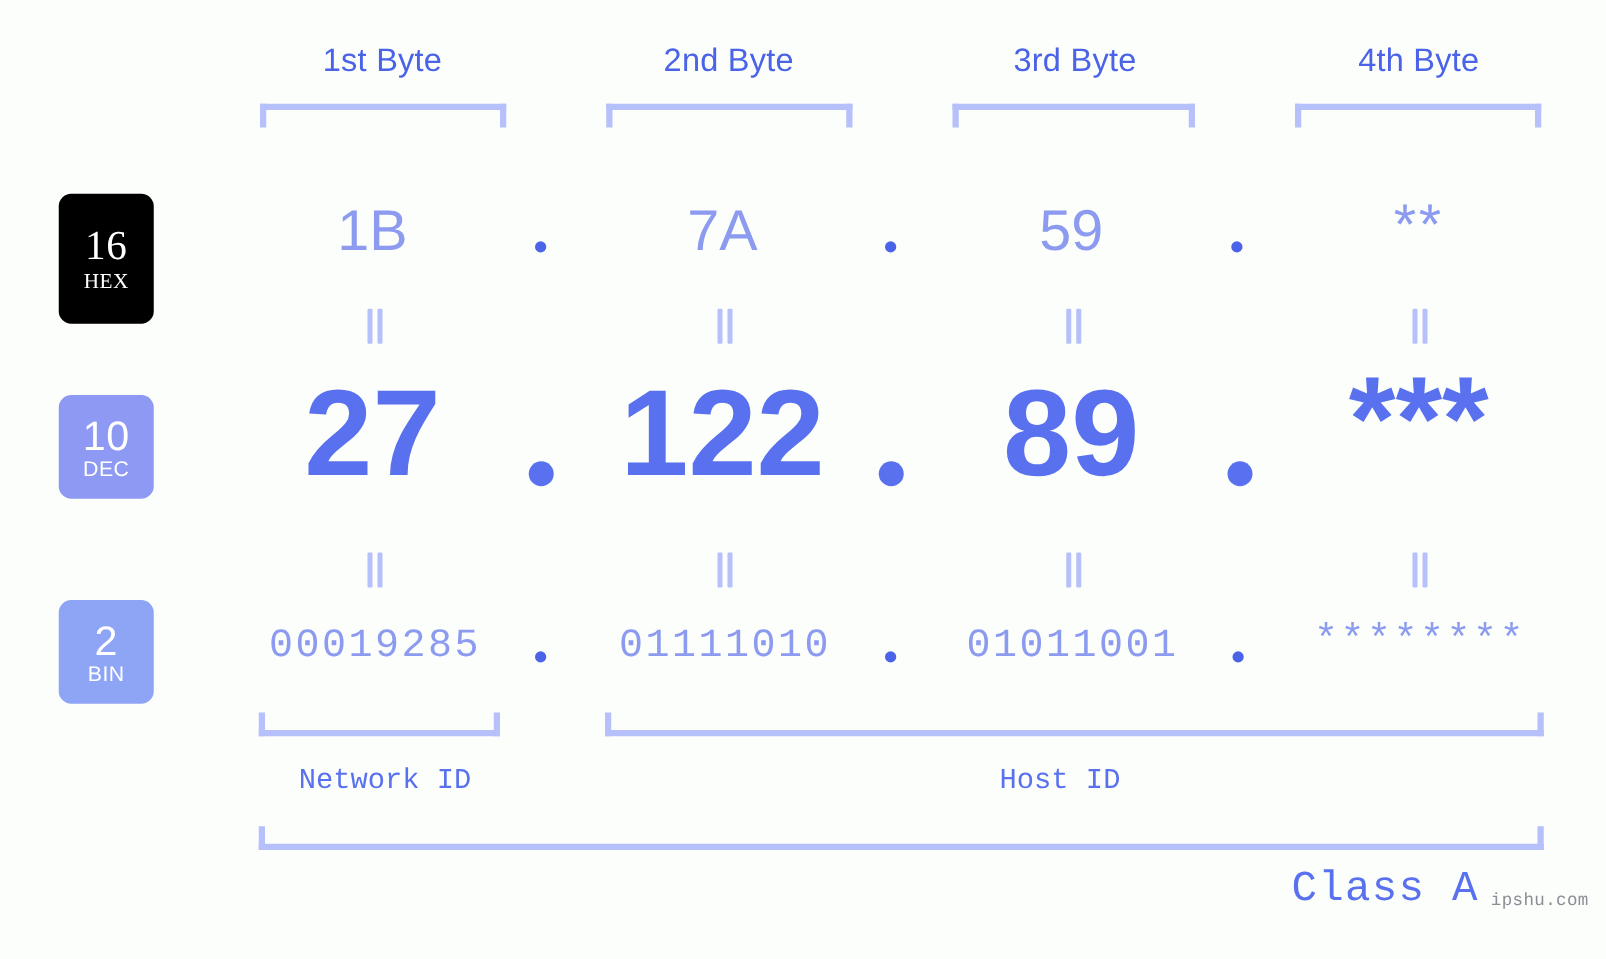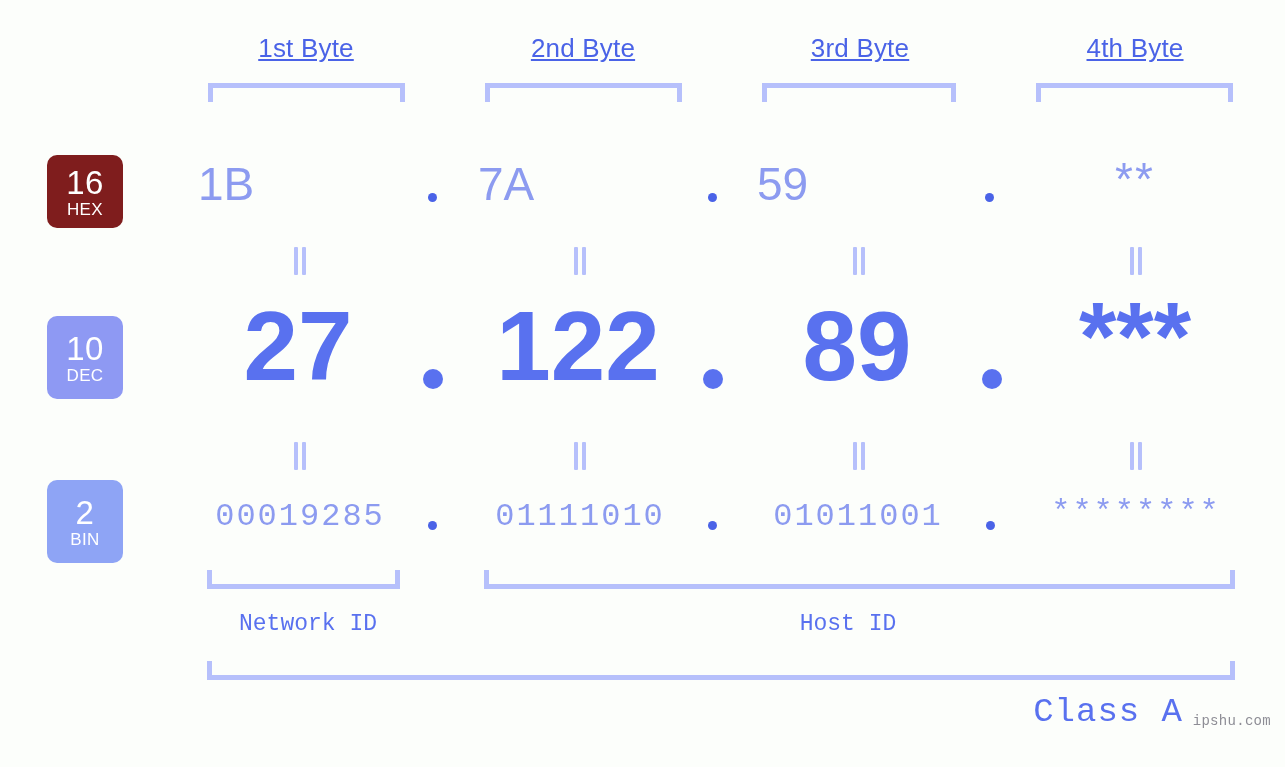--- a/index.html
+++ b/index.html
@@ -24,21 +24,20 @@
   
   .byte-label {
     position: absolute;
     top: 33px;
     font-size: 26px;
     color: #4a63e7;
     text-align: center;
     font-family: "Liberation Sans", sans-serif;
     letter-spacing: 0.2px;
     white-space: nowrap;
-    text-decoration: underline;
   }
 
   
   .bracket-down {
     position: absolute;
     border: 5px solid #b6c0fb;
     border-bottom: none;
     box-sizing: border-box;
     height: 19px;
   }
@@ -69,31 +68,31 @@
     font-size: 33px;
     font-weight: 400;
     letter-spacing: 0.5px;
   }
   .badge .nm {
     font-size: 17px;
     font-weight: 400;
     margin-top: 2px;
     letter-spacing: 0.4px;
   }
-  #badge-hex { top: 155px; height: 73px; background: #7f1d1d; }
+  #badge-hex { top: 155px; height: 104px; background: #000000; font-family: Liberation Serif, serif; }
   #badge-dec { top: 316px; height: 83px; background: #8e99f3; }
   #badge-bin { top: 480px; height: 83px; background: #8ea4f5; }
 
   
   .hex-val {
     position: absolute;
     top: 157px;
     font-size: 46px;
     color: #8c9bf0;
-    text-align: left;
+    text-align: center;
     white-space: nowrap;
     font-family: "Liberation Sans", sans-serif;
   }
   .hex-star {
     position: absolute;
     top: 152px;
     font-size: 46px;
     color: #8c9bf0;
     text-align: center;
     white-space: nowrap;

